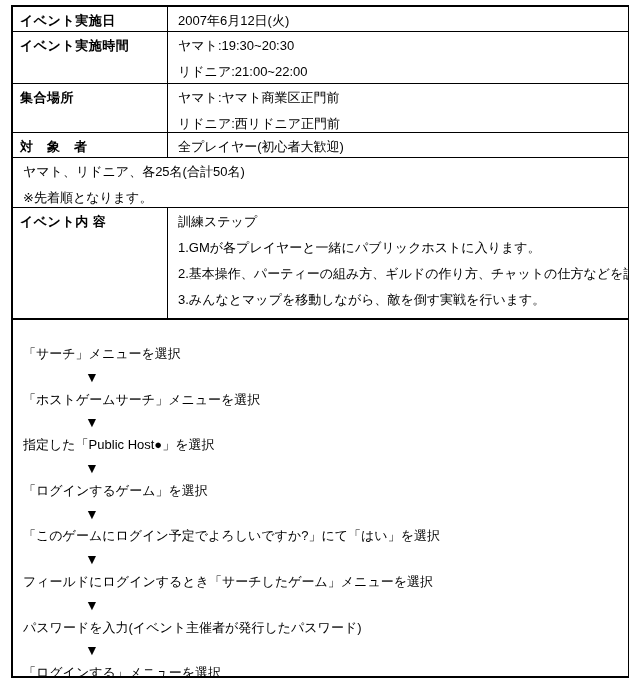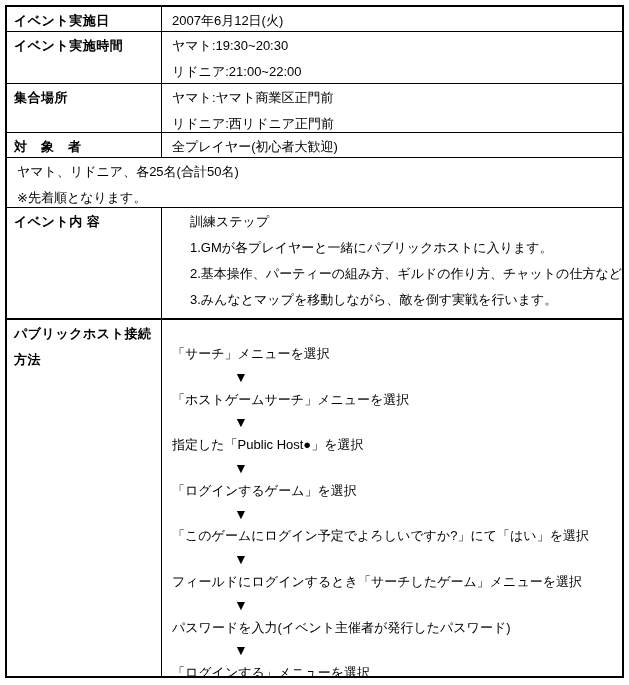--- a/index.html
+++ b/index.html
@@ -9,21 +9,21 @@
     color: #000000;
   }
   .page {
     width: 629px;
     height: 685px;
     background: #ffffff;
     position: relative;
   }
   .event-table {
     position: absolute;
-    left: 5px;
+    left: 11px;
     top: 5px;
     width: 619px;
     border: 2px solid #000000;
     background: #ffffff;
   }
   .row {
     display: flex;
     border-bottom: 1px solid #000000;
     overflow: hidden;
   }
@@ -43,21 +43,21 @@
     flex: 1;
     font-size: 13px;
     line-height: 26px;
     padding: 1px 16px 0 10px;
   }
   .r1 { height: 25px; }
   .r2 { height: 52px; }
   .r3 { height: 49px; }
   .r4 { height: 25px; }
   .r5 { height: 50px; }
-  .r6 { height: 111px; gap: 18px; }
+  .r6 { height: 111px; }
   .r7 { height: 357px; }
   .cell-line { display: block; white-space: nowrap; }
   .steps {
     padding-top: 5px;
     margin-top: 18px;
   }
   .step-line {
     display: block;
     line-height: 22.8px;
     white-space: nowrap;
@@ -116,21 +116,20 @@
       <div class="label-cell">イベント内 容</div>
       <div class="content-cell">
         <span class="cell-line">訓練ステップ</span>
         <span class="cell-line">1.GMが各プレイヤーと一緒にパブリックホストに入ります。</span>
         <span class="cell-line">2.基本操作、パーティーの組み方、ギルドの作り方、チャットの仕方などを説明します。</span>
         <span class="cell-line">3.みんなとマップを移動しながら、敵を倒す実戦を行います。</span>
       </div>
     </div>
 
     <div class="row r7 thick-top">
-      <div class="label-cell">パブリックホスト接続方法</div>
       <div class="content-cell steps">
         <span class="step-line">「サーチ」メニューを選択</span>
         <span class="arrow-line">▼</span>
         <span class="step-line">「ホストゲームサーチ」メニューを選択</span>
         <span class="arrow-line">▼</span>
         <span class="step-line">指定した「Public Host●」を選択</span>
         <span class="arrow-line">▼</span>
         <span class="step-line">「ログインするゲーム」を選択</span>
         <span class="arrow-line">▼</span>
         <span class="step-line">「このゲームにログイン予定でよろしいですか?」にて「はい」を選択</span>

